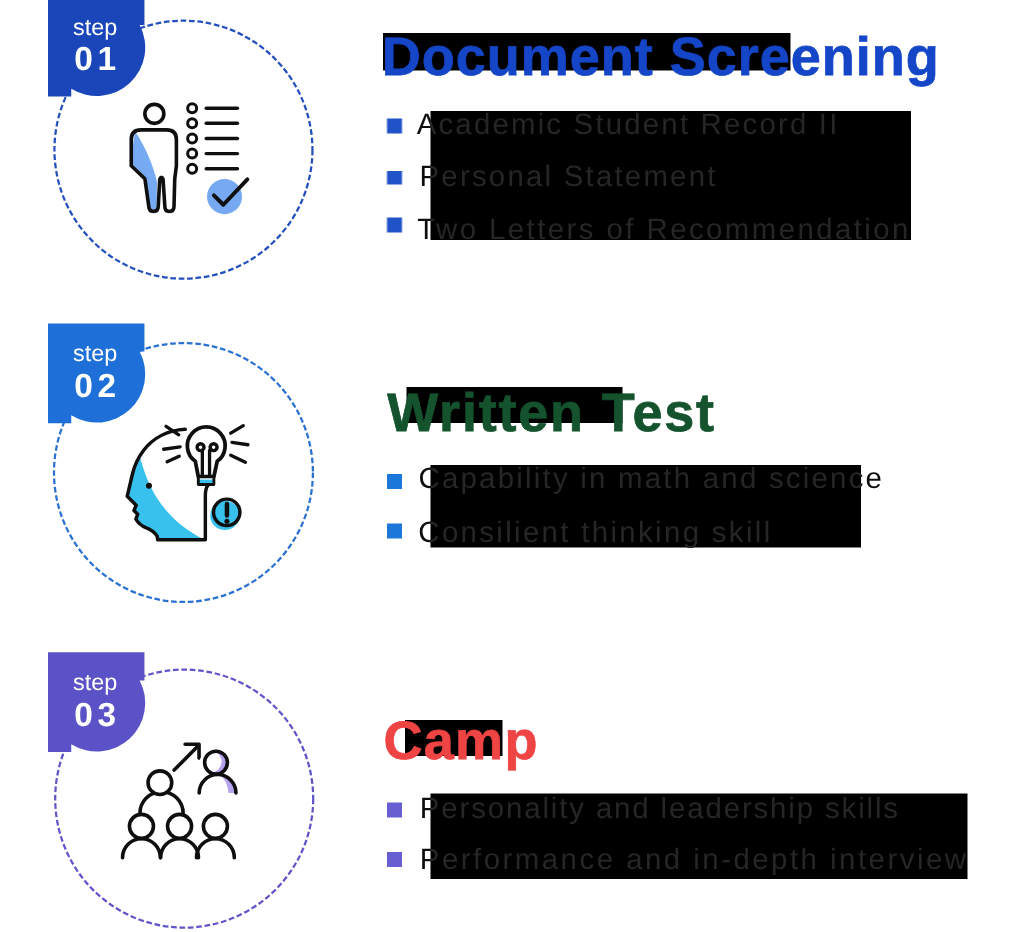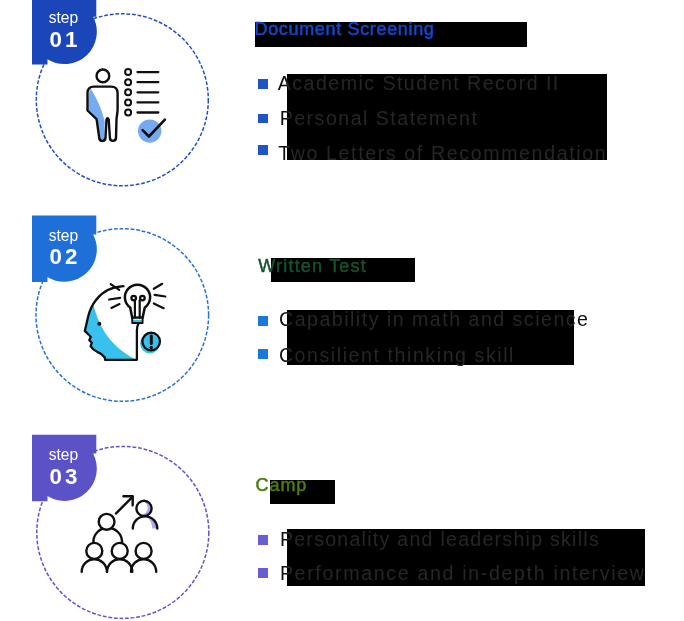--- a/index.html
+++ b/index.html
@@ -1,19 +1,19 @@
 <!DOCTYPE html>
 <html><head>
 <meta charset="utf-8">
 <style>
 html,body{margin:0;padding:0;}
 body{width:684px;height:621px;background:#fff;font-family:"Liberation Sans",sans-serif;position:relative;overflow:hidden;}
 .abs{position:absolute;transform:translateZ(0);}
 .rect{position:absolute;background:#000;}
-.title{position:absolute;font-weight:normal;font-size:18px;line-height:1;white-space:nowrap;transform:translateZ(0);-webkit-text-stroke:0.5px currentColor;}
+.title{position:absolute;font-weight:bold;font-size:36px;line-height:1;white-space:nowrap;transform:translateZ(0);-webkit-text-stroke:0.5px currentColor;}
 .line{position:absolute;font-size:19.6px;line-height:1;white-space:nowrap;transform:translateZ(0);}
 .line.dark{color:#0e0e0e;}
 .line.gray{color:#262626;}
 .bullet{position:absolute;width:9.7px;height:9.7px;}
 </style>
 </head>
 <body>
 <svg class="abs" style="left:0;top:0" width="684" height="621" viewBox="0 0 684 621">
 
   <circle cx="122.3" cy="99.8" r="86" fill="none" stroke="#2450bd" stroke-width="1.5" stroke-dasharray="3.8,1.8"></circle>
@@ -125,15 +125,15 @@
 <div class="title" id="t2" style="left:258.2px;top:256.5px;color:#14532d;letter-spacing:1.2px">Written Test</div>
 <div class="bullet" style="left:258.0px;top:316.3px;background:#1b77da"></div>
 <div class="bullet" style="left:258.0px;top:349.3px;background:#1b77da"></div>
 
 <div class="line dark" id="l6a" style="left:279.9px;top:530.0px;letter-spacing:1.25px">Personality and leadership skills</div>
 <div class="line dark" id="l7a" style="left:279.9px;top:564.2px;letter-spacing:1.66px">Performance and in-depth interview</div>
 <div class="rect" style="left:269.7px;top:479.7px;width:65.0px;height:23.9px"></div>
 <div class="rect" style="left:287.0px;top:528.6px;width:358.2px;height:57.4px"></div>
 <div class="line gray" id="l6" style="left:279.9px;top:530.0px;letter-spacing:1.25px;clip-path:polygon(7.1px -5px,365.3px -5px,365.3px 30px,7.1px 30px)">Personality and leadership skills</div>
 <div class="line gray" id="l7" style="left:279.9px;top:564.2px;letter-spacing:1.66px;clip-path:polygon(7.1px -5px,365.3px -5px,365.3px 30px,7.1px 30px)">Performance and in-depth interview</div>
-<div class="title" id="t3" style="left:255.6px;top:476.1px;color:#4d7c0f;letter-spacing:0.9px">Camp</div>
+<div class="title" id="t3" style="left:255.6px;top:476.1px;color:#ef4444;letter-spacing:0.9px">Camp</div>
 <div class="bullet" style="left:258.0px;top:535.1px;background:#675fd1"></div>
 <div class="bullet" style="left:258.0px;top:568.2px;background:#675fd1"></div>
 
 </body></html>

